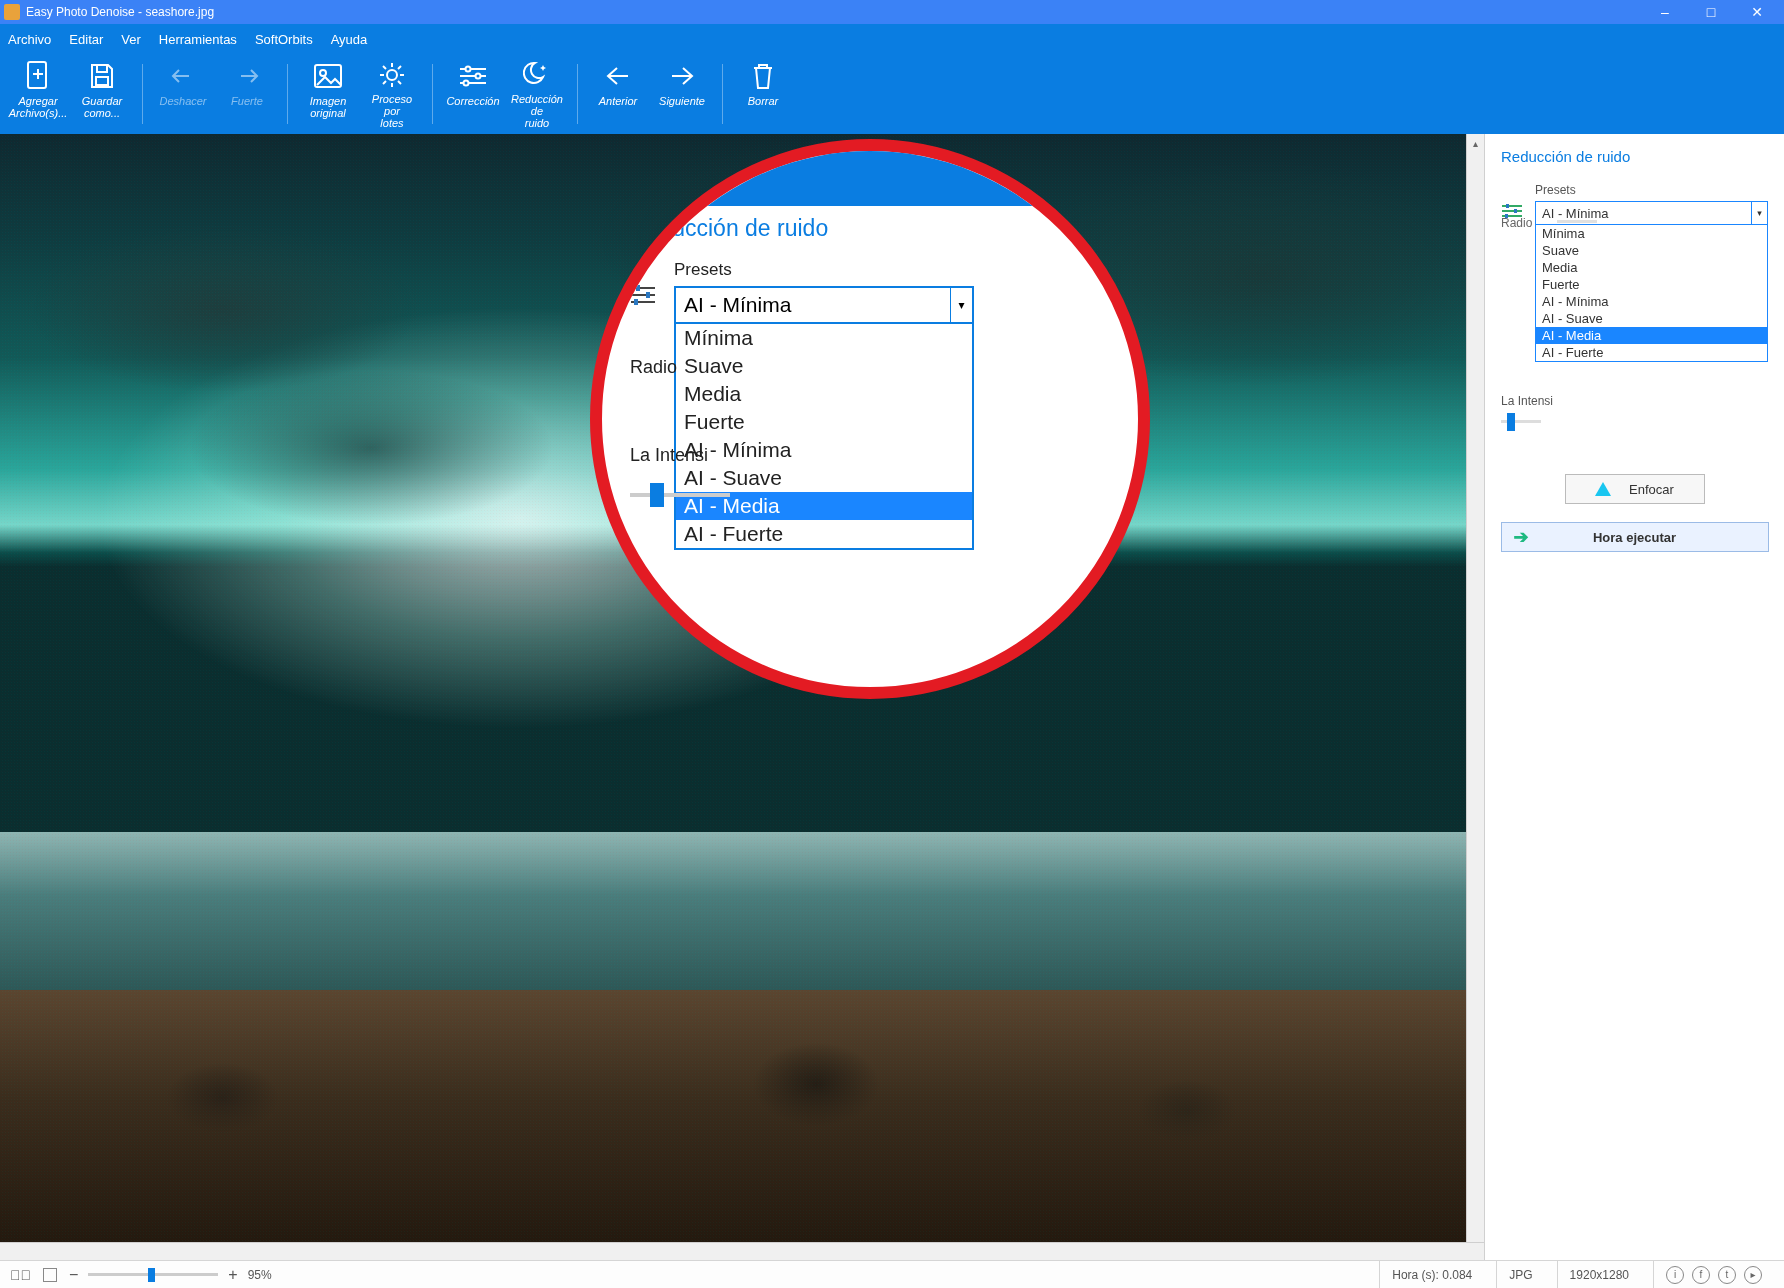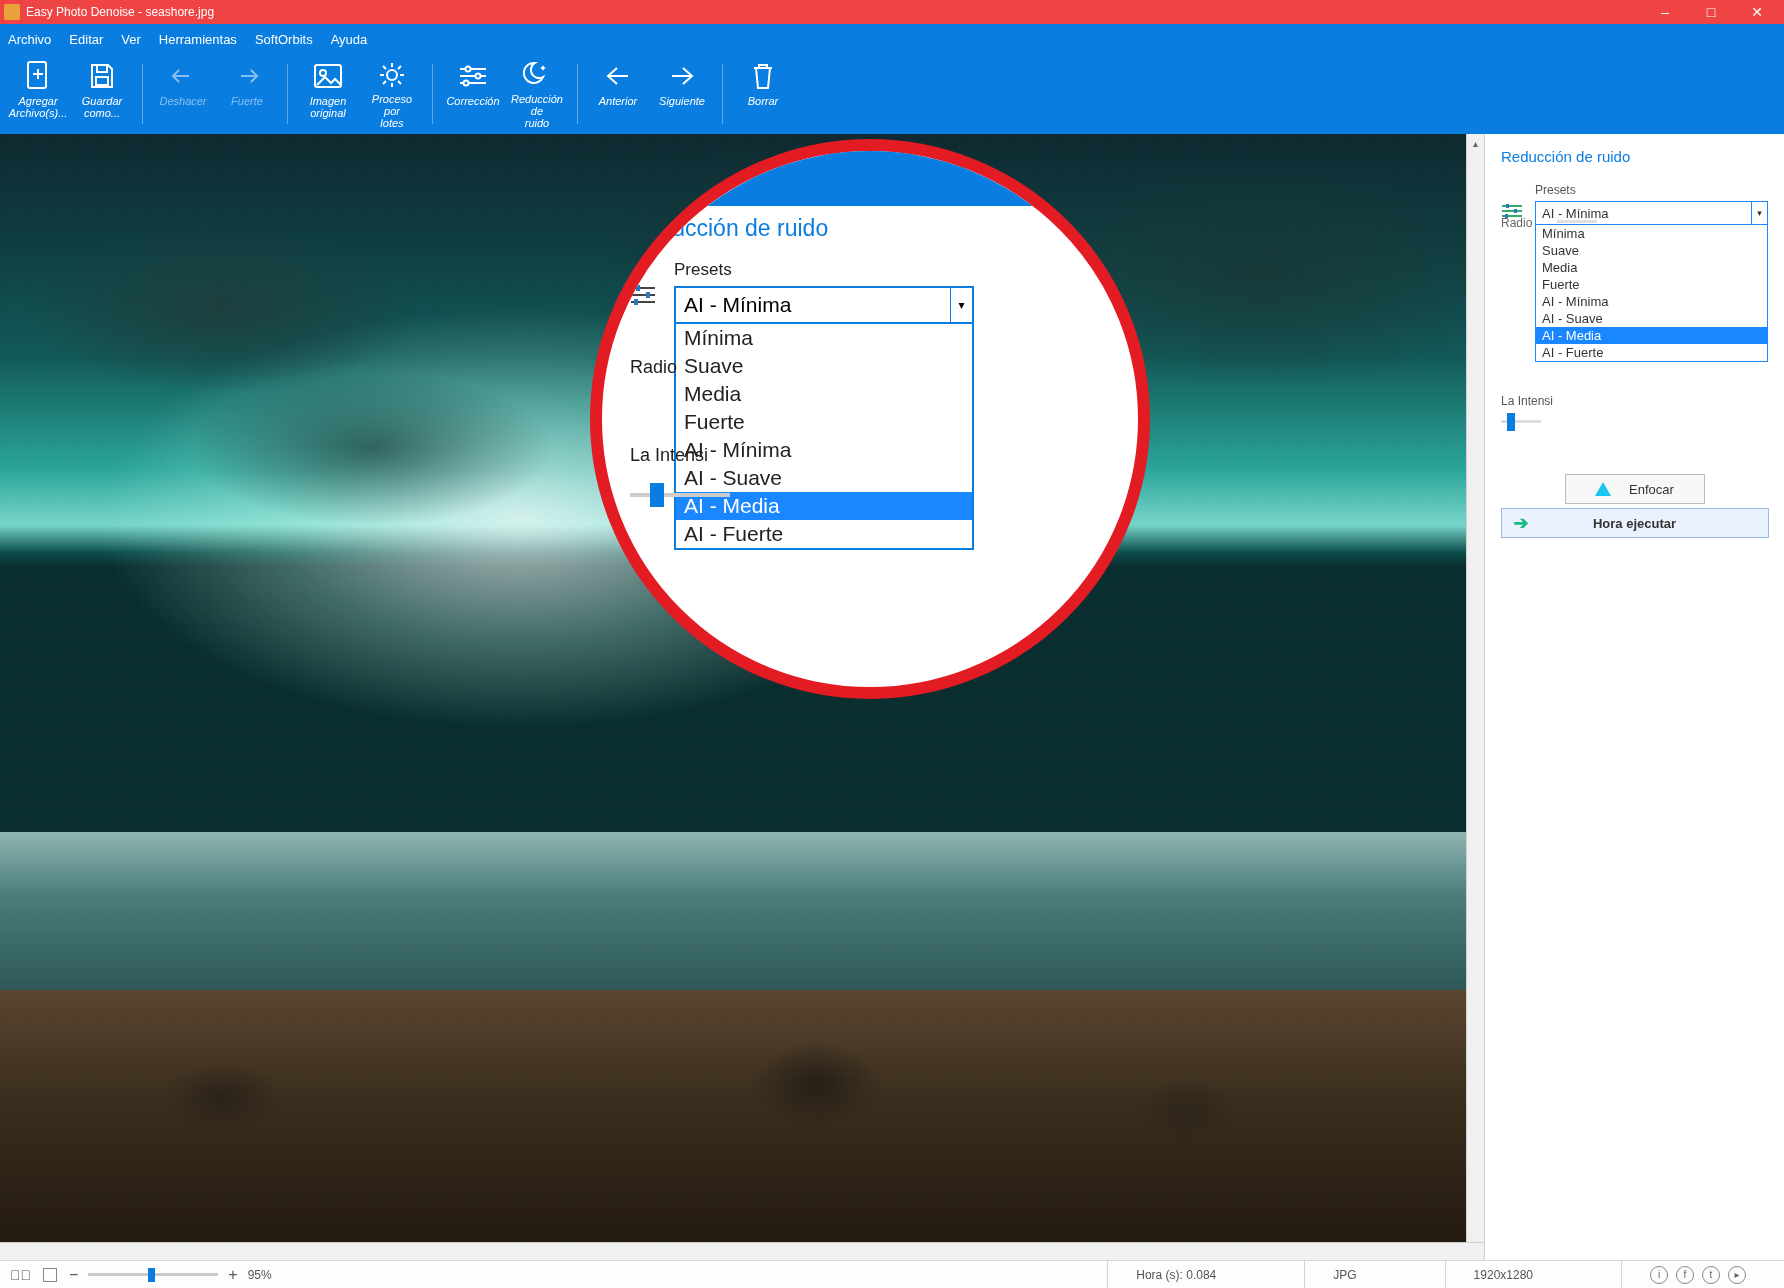--- a/index.html
+++ b/index.html
@@ -1,17 +1,17 @@
 <!DOCTYPE html>
 <html><head>
 <meta charset="utf-8">
 <style>
   * { box-sizing: border-box; margin: 0; padding: 0; font-family: "Segoe UI", Tahoma, sans-serif; }
   html, body { width: 1784px; height: 1288px; overflow: hidden; background: #f0f0f0; }
-  .titlebar { height: 24px; background: #ef4444; color: #fff; display: flex; align-items: center; font-size: 12px; padding: 0 4px; }
+  .titlebar { height: 24px; background: #3b82f6; color: #fff; display: flex; align-items: center; font-size: 12px; padding: 0 4px; }
   .titlebar .app-icon { width: 16px; height: 16px; background: #e9a23b; margin-right: 6px; display: inline-block; border-radius: 2px; }
   .titlebar .spacer { flex: 1; }
   .titlebar .win-btn { width: 46px; height: 24px; display: flex; align-items: center; justify-content: center; color: #fff; font-size: 14px; }
   .menubar { height: 30px; background: #0a7de1; color: #fff; display: flex; align-items: center; padding: 0 8px; font-size: 13px; gap: 18px; }
   .toolbar { height: 80px; background: #0a7de1; color: #fff; display: flex; align-items: center; padding: 4px 8px; gap: 4px; font-size: 11px; }
   .tbtn { display: flex; flex-direction: column; align-items: center; justify-content: flex-start; width: 60px; height: 74px; text-align: center; padding: 4px 2px; font-style: italic; }
   .tbtn .ico { width: 30px; height: 30px; margin-bottom: 4px; display: flex; align-items: center; justify-content: center; }
   .tbtn .lbl { line-height: 12px; font-size: 11px; white-space: pre-line; }
   .tbtn.dim { opacity: .5; }
   .tsep { width: 1px; height: 60px; background: rgba(255,255,255,.35); margin: 0 6px; }
@@ -75,30 +75,30 @@
   .sp-label { font-size:12px; color:#555; margin-bottom:4px; }
   .sp-combo { border:1px solid #1a86ff; height:24px; width:100%; display:flex; align-items:center; padding:0 6px; font-size:13px; position:relative; }
   .sp-combo .arrow { position:absolute; right:0; top:0; bottom:0; width:16px; border-left:1px solid #1a86ff; display:flex; align-items:center; justify-content:center; font-size:9px; color:#333; }
   .sp-list { border:1px solid #1a86ff; border-top:none; background:#fff; }
   .sp-list div { padding:1px 6px; font-size:13px; }
   .sp-list div.sel { background:#1a86ff; color:#fff; }
   .sp-side-label { font-size:12px; width:44px; padding-top:2px; color:#555; }
   .sp-slider-track { width:100%; height:3px; background:#ddd; margin-top:6px; position:relative; }
   .sp-slider-thumb { position:absolute; top:-7px; width:8px; height:18px; background:#0a7de1; }
 
-  .sp-buttons { position:absolute; left:16px; right:16px; top:340px; display:flex; flex-direction:column; align-items:center; gap:4px; }
+  .sp-buttons { position:absolute; left:16px; right:16px; top:340px; display:flex; flex-direction:column; align-items:center; gap:18px; }
   .btn-enfocar { width:140px; height:30px; border:1px solid #bbb; background:#f7f7f7; display:flex; align-items:center; justify-content:center; gap:18px; font-size:13px; }
   .btn-enfocar .tri { width:0; height:0; border-left:8px solid transparent; border-right:8px solid transparent; border-bottom:14px solid #19c6f0; }
   .btn-run { width:268px; height:30px; border:1px solid #9bbbe6; background:#eaf2ff; display:flex; align-items:center; justify-content:center; gap:40px; font-size:13px; font-weight:600; position:relative; }
   .btn-run .arrow-ico { position:absolute; left:12px; color:#1eb980; font-size:18px; }
 
   
   .statusbar { height:28px; background:#fdfdfd; border-top:1px solid #d5d5d5; display:flex; align-items:center; font-size:12px; color:#555; padding:0 10px; gap:12px; }
   .statusbar .sep { flex:1; }
-  .statusbar .cell { border-left:1px solid #d5d5d5; padding:0 28px; height:100%; display:flex; align-items:center;margin-left:48px; }
+  .statusbar .cell { border-left:1px solid #d5d5d5; padding:0 12px; height:100%; display:flex; align-items:center; }
   .zoom-controls { display:flex; align-items:center; gap:10px; }
   .zoom-track { width:130px; height:3px; background:#ccc; position:relative; }
   .zoom-thumb { position:absolute; top:-5px; width:7px; height:14px; background:#0a7de1; left:60px; }
   .soc { width:18px; height:18px; border:1px solid #888; border-radius:50%; display:flex; align-items:center; justify-content:center; font-size:10px; color:#666; }
 
   svg { display:block; }
 </style>
 </head>
 <body>
 

